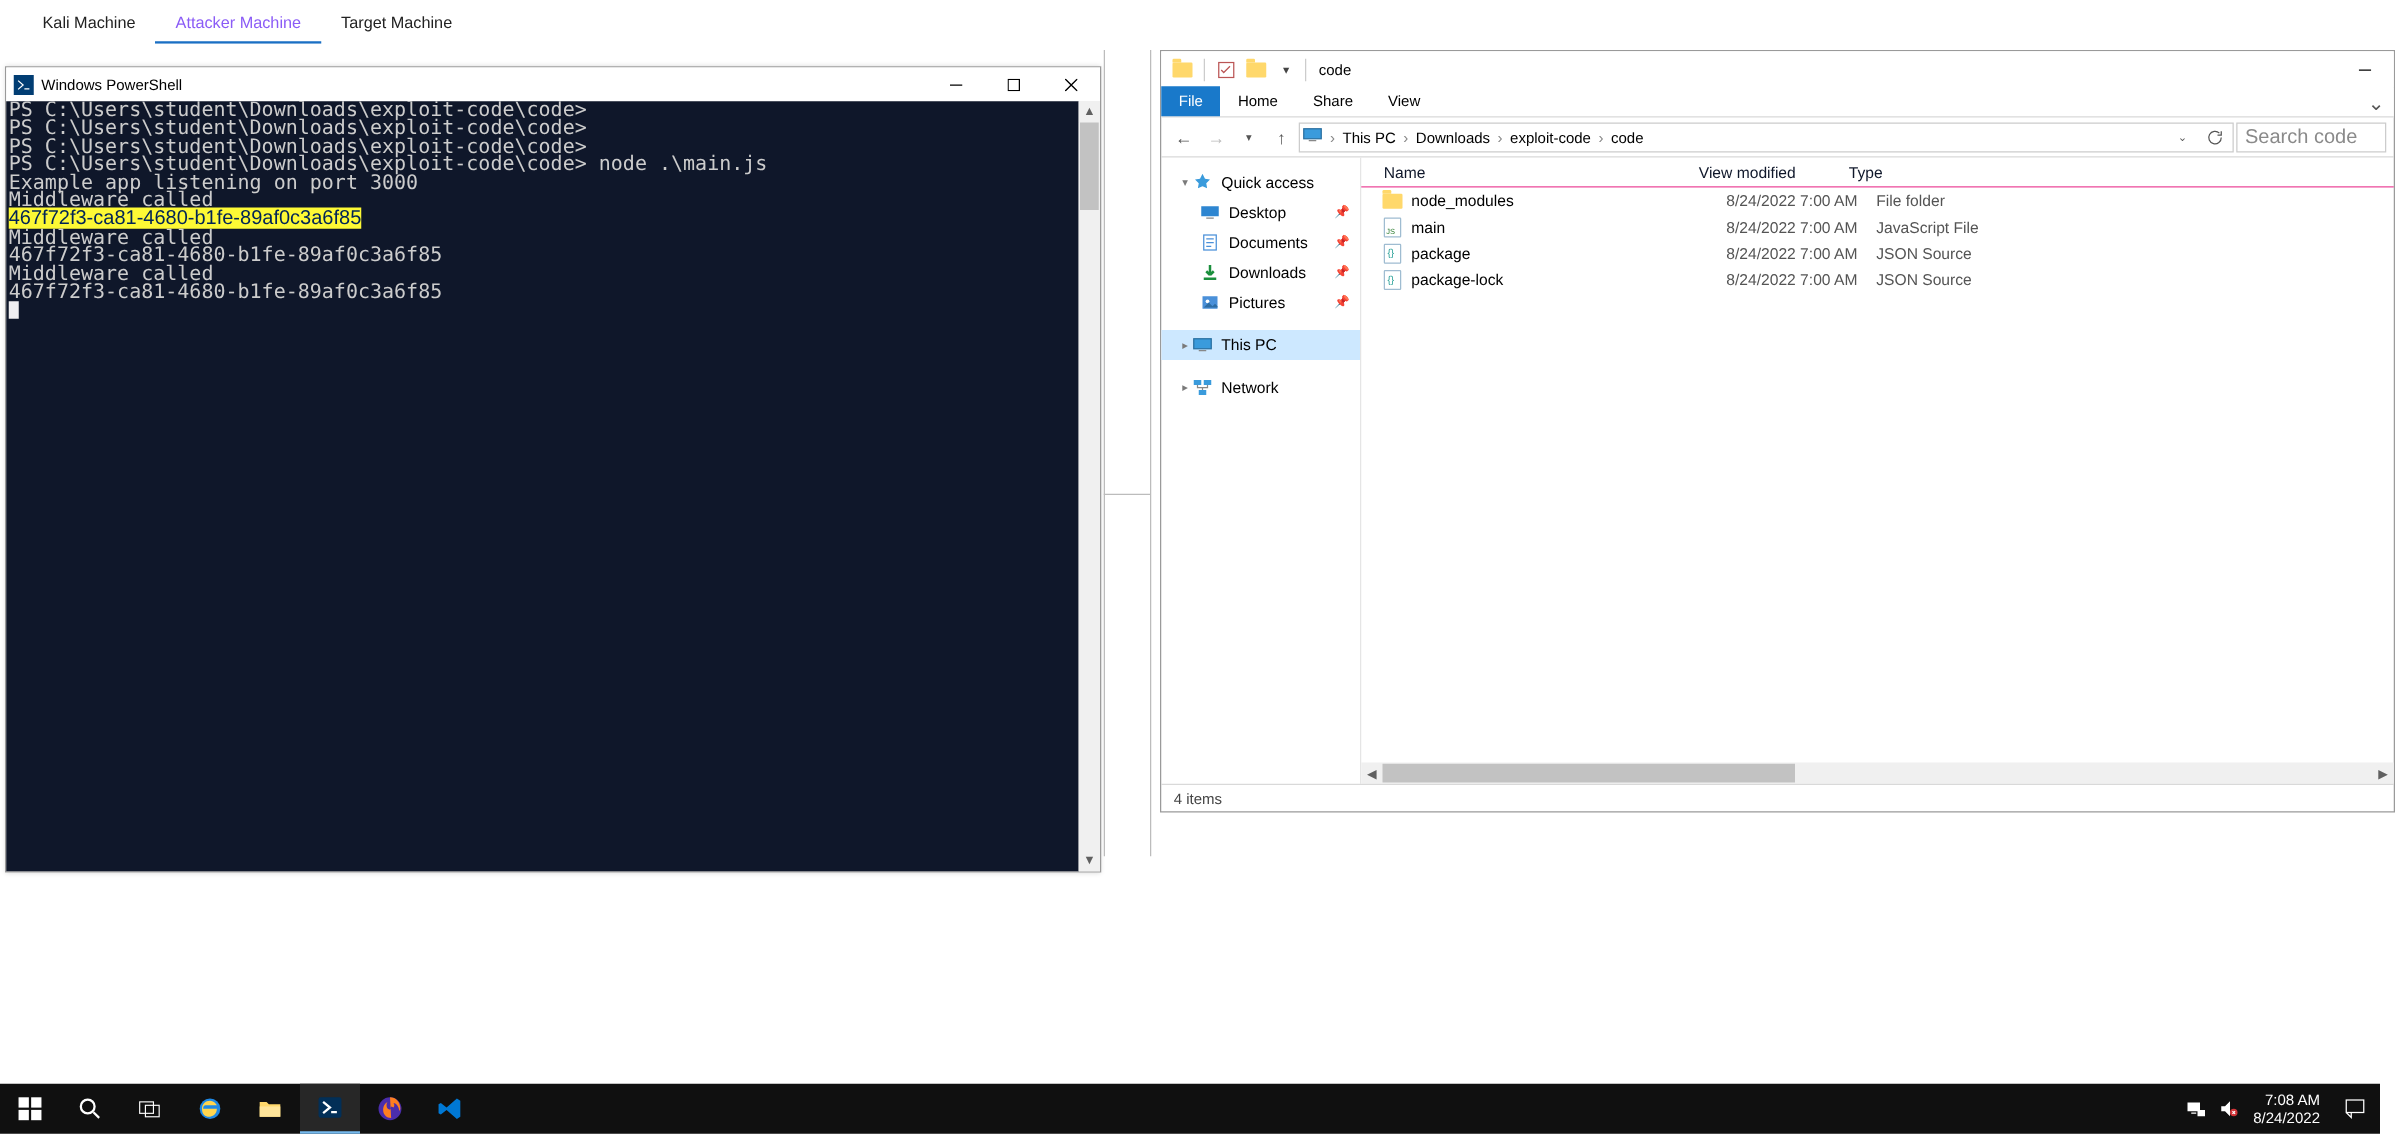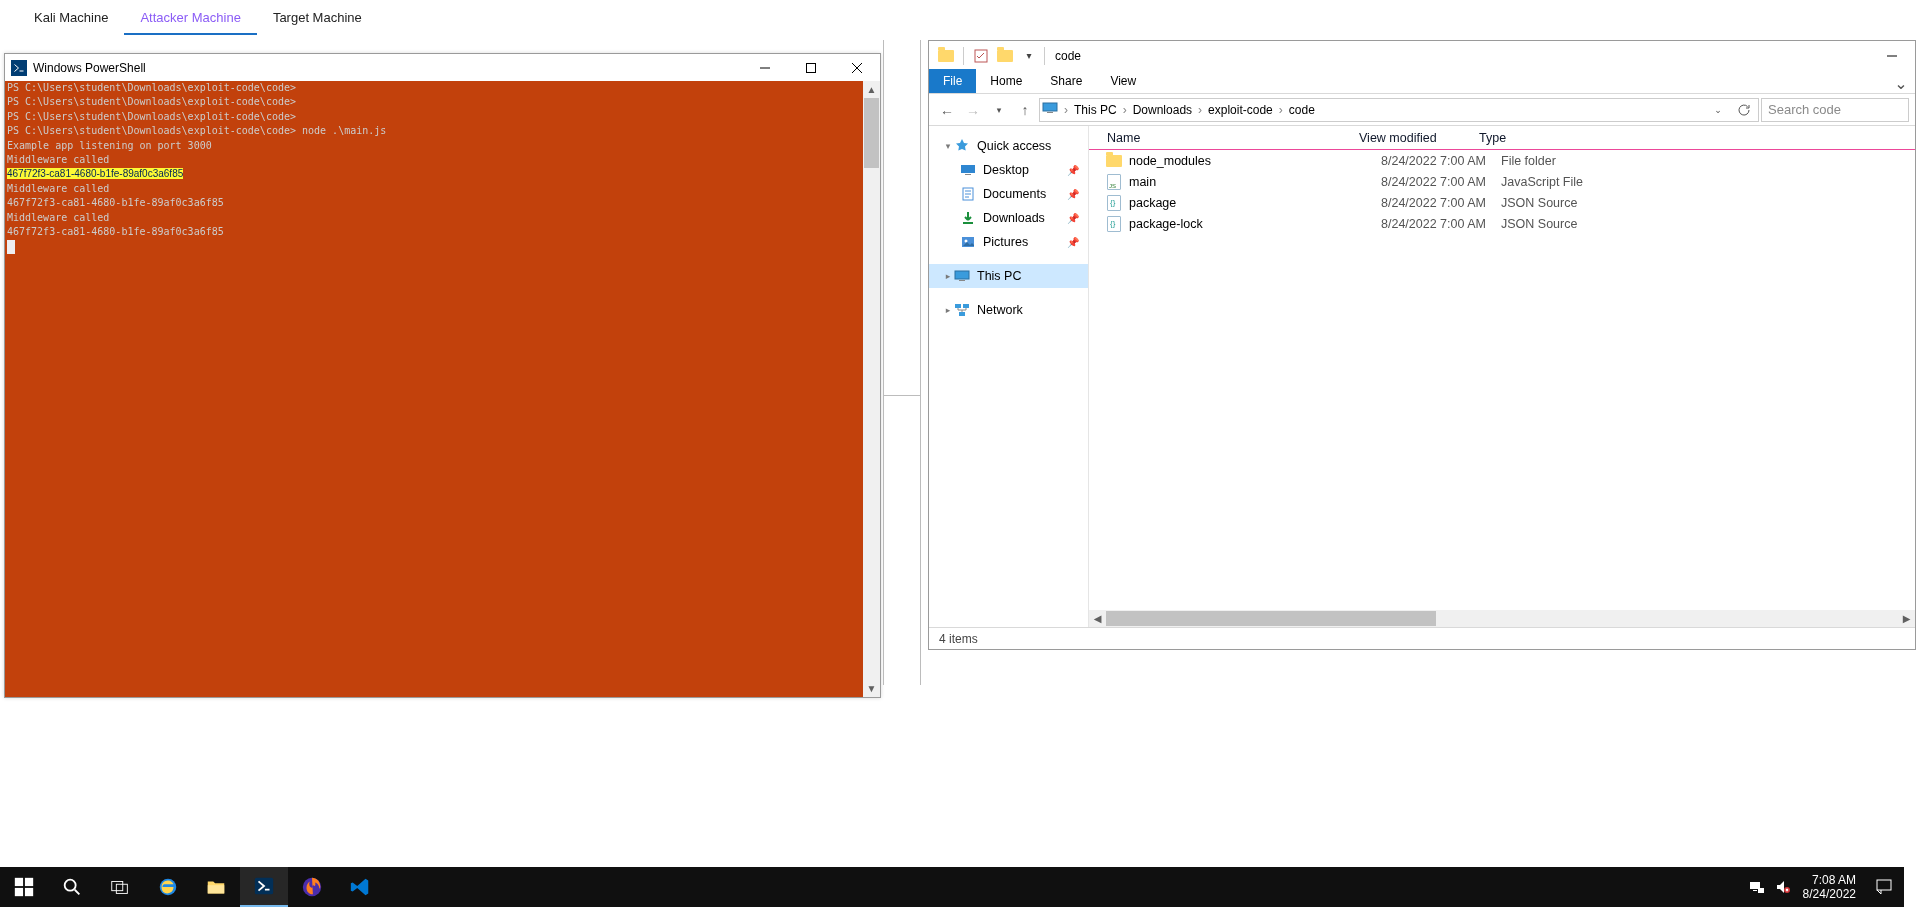--- a/index.html
+++ b/index.html
@@ -15,21 +15,21 @@
 
 
 .ps-window { position: absolute; top: 18px; left: 4px; width: 877px; height: 645px; border: 1px solid #9a9a9a; background: #fff; display: flex; flex-direction: column; box-shadow: 0 0 4px rgba(0,0,0,.15); }
 .ps-titlebar { height: 27px; background: #fff; display: flex; align-items: center; padding-left: 6px; color: #000; font-size: 12px; }
 .ps-titlebar .ps-icon { width: 16px; height: 16px; margin-right: 6px; background:#013d73; display:inline-flex; align-items:center; justify-content:center; }
 .ps-titlebar .ps-icon svg { width:12px; height:12px; }
 .ps-titlebar .spacer { flex: 1; }
 .ps-winbtns { display: flex; }
 .ps-winbtn { width: 46px; height: 27px; display:flex; align-items:center; justify-content:center; color:#000; cursor:pointer; }
 .ps-body-wrap { flex:1; display:flex; }
-.ps-body { flex:1; background:#c2410c; color:#cccccc; font-family: Consolas, monospace; font-size: 10px; line-height: 14.4px; padding: 0 2px; white-space: pre; overflow:hidden; }
+.ps-body { flex:1; background:#0f172a; color:#cccccc; font-family: Consolas, monospace; font-size: 16px; line-height: 14.4px; padding: 0 2px; white-space: pre; overflow:hidden; }
 .ps-body .hl { background:#fdf935; color:#012456; }
 .ps-body .cursor { display:inline-block; width:8px; height:14px; background:#eeedf0; vertical-align:bottom; }
 .ps-scrollbar { width:17px; background:#f0f0f0; display:flex; flex-direction:column; }
 .ps-sb-btn { height:17px; background:#f0f0f0; display:flex; align-items:center; justify-content:center; color:#606060; font-size:10px; cursor:pointer; }
 .ps-sb-track { flex:1; background:#f0f0f0; position:relative; }
 .ps-sb-thumb { position:absolute; left:1px; right:1px; top:0; height:70px; background:#c2c2c2; }
 
 
 .ex-window { position:absolute; top:5px; left:928px; width:988px; height:610px; background:#fff; border:1px solid #9a9a9a; display:flex; flex-direction:column; }
 .ex-titlebar { height:29px; background:#fff; display:flex; align-items:center; padding-left:6px; }
@@ -44,21 +44,21 @@
 .ex-tab { height:24px; padding:0 14px; line-height:24px; font-size:12px; color:#000; cursor:pointer; }
 .ex-tab.file { background:#1979ca; color:#fff; }
 .ex-ribbon-collapse { margin-left:auto; width:28px; text-align:center; color:#555; cursor:pointer; }
 .ex-addressrow { height:32px; display:flex; align-items:center; padding:0 6px; gap:2px; border-bottom:1px solid #d9d9d9; }
 .ex-navbtn { width:24px; height:24px; display:flex; align-items:center; justify-content:center; color:#555; cursor:pointer; font-size:14px; }
 .ex-navbtn.disabled { color:#bcbcbc; }
 .ex-addressbar { flex:1; height:24px; border:1px solid #ccc; display:flex; align-items:center; padding:0 2px; font-size:12px; }
 .ex-crumb { padding:0 4px; cursor:pointer; }
 .ex-caret { color:#888; padding:0 2px; }
 .ex-addr-icons { display:flex; gap:2px; margin-left:auto; }
-.ex-searchbox { width:148px; height:24px; border:1px solid #ccc; padding:0 6px; font-size:13px; color:#8a8a8a; display:flex; align-items:center; }
+.ex-searchbox { width:120px; height:24px; border:1px solid #ccc; padding:0 6px; font-size:16px; color:#8a8a8a; display:flex; align-items:center; }
 .ex-body { flex:1; display:flex; min-height:0; }
 .ex-nav { width:160px; border-right:1px solid #e5e5e5; padding-top:8px; font-size:12.5px; overflow:hidden; }
 .ex-nav-item { height:24px; display:flex; align-items:center; padding-left:14px; cursor:pointer; position:relative; }
 .ex-nav-item .pin { position:absolute; right:8px; color:#9a9a9a; font-size:10px; }
 .ex-nav-item.selected { background:#cde8ff; }
 .ex-nav-item .chev { width:10px; text-align:center; color:#7a7a7a; font-size:9px; }
 .ex-nav-item .ico { width:18px; height:18px; margin-right:6px; display:flex; align-items:center; justify-content:center; }
 .ex-nav-sub { padding-left:16px; }
 .ex-nav-gap { height:10px; }
 .ex-list { flex:1; display:flex; flex-direction:column; font-size:12.5px; }

